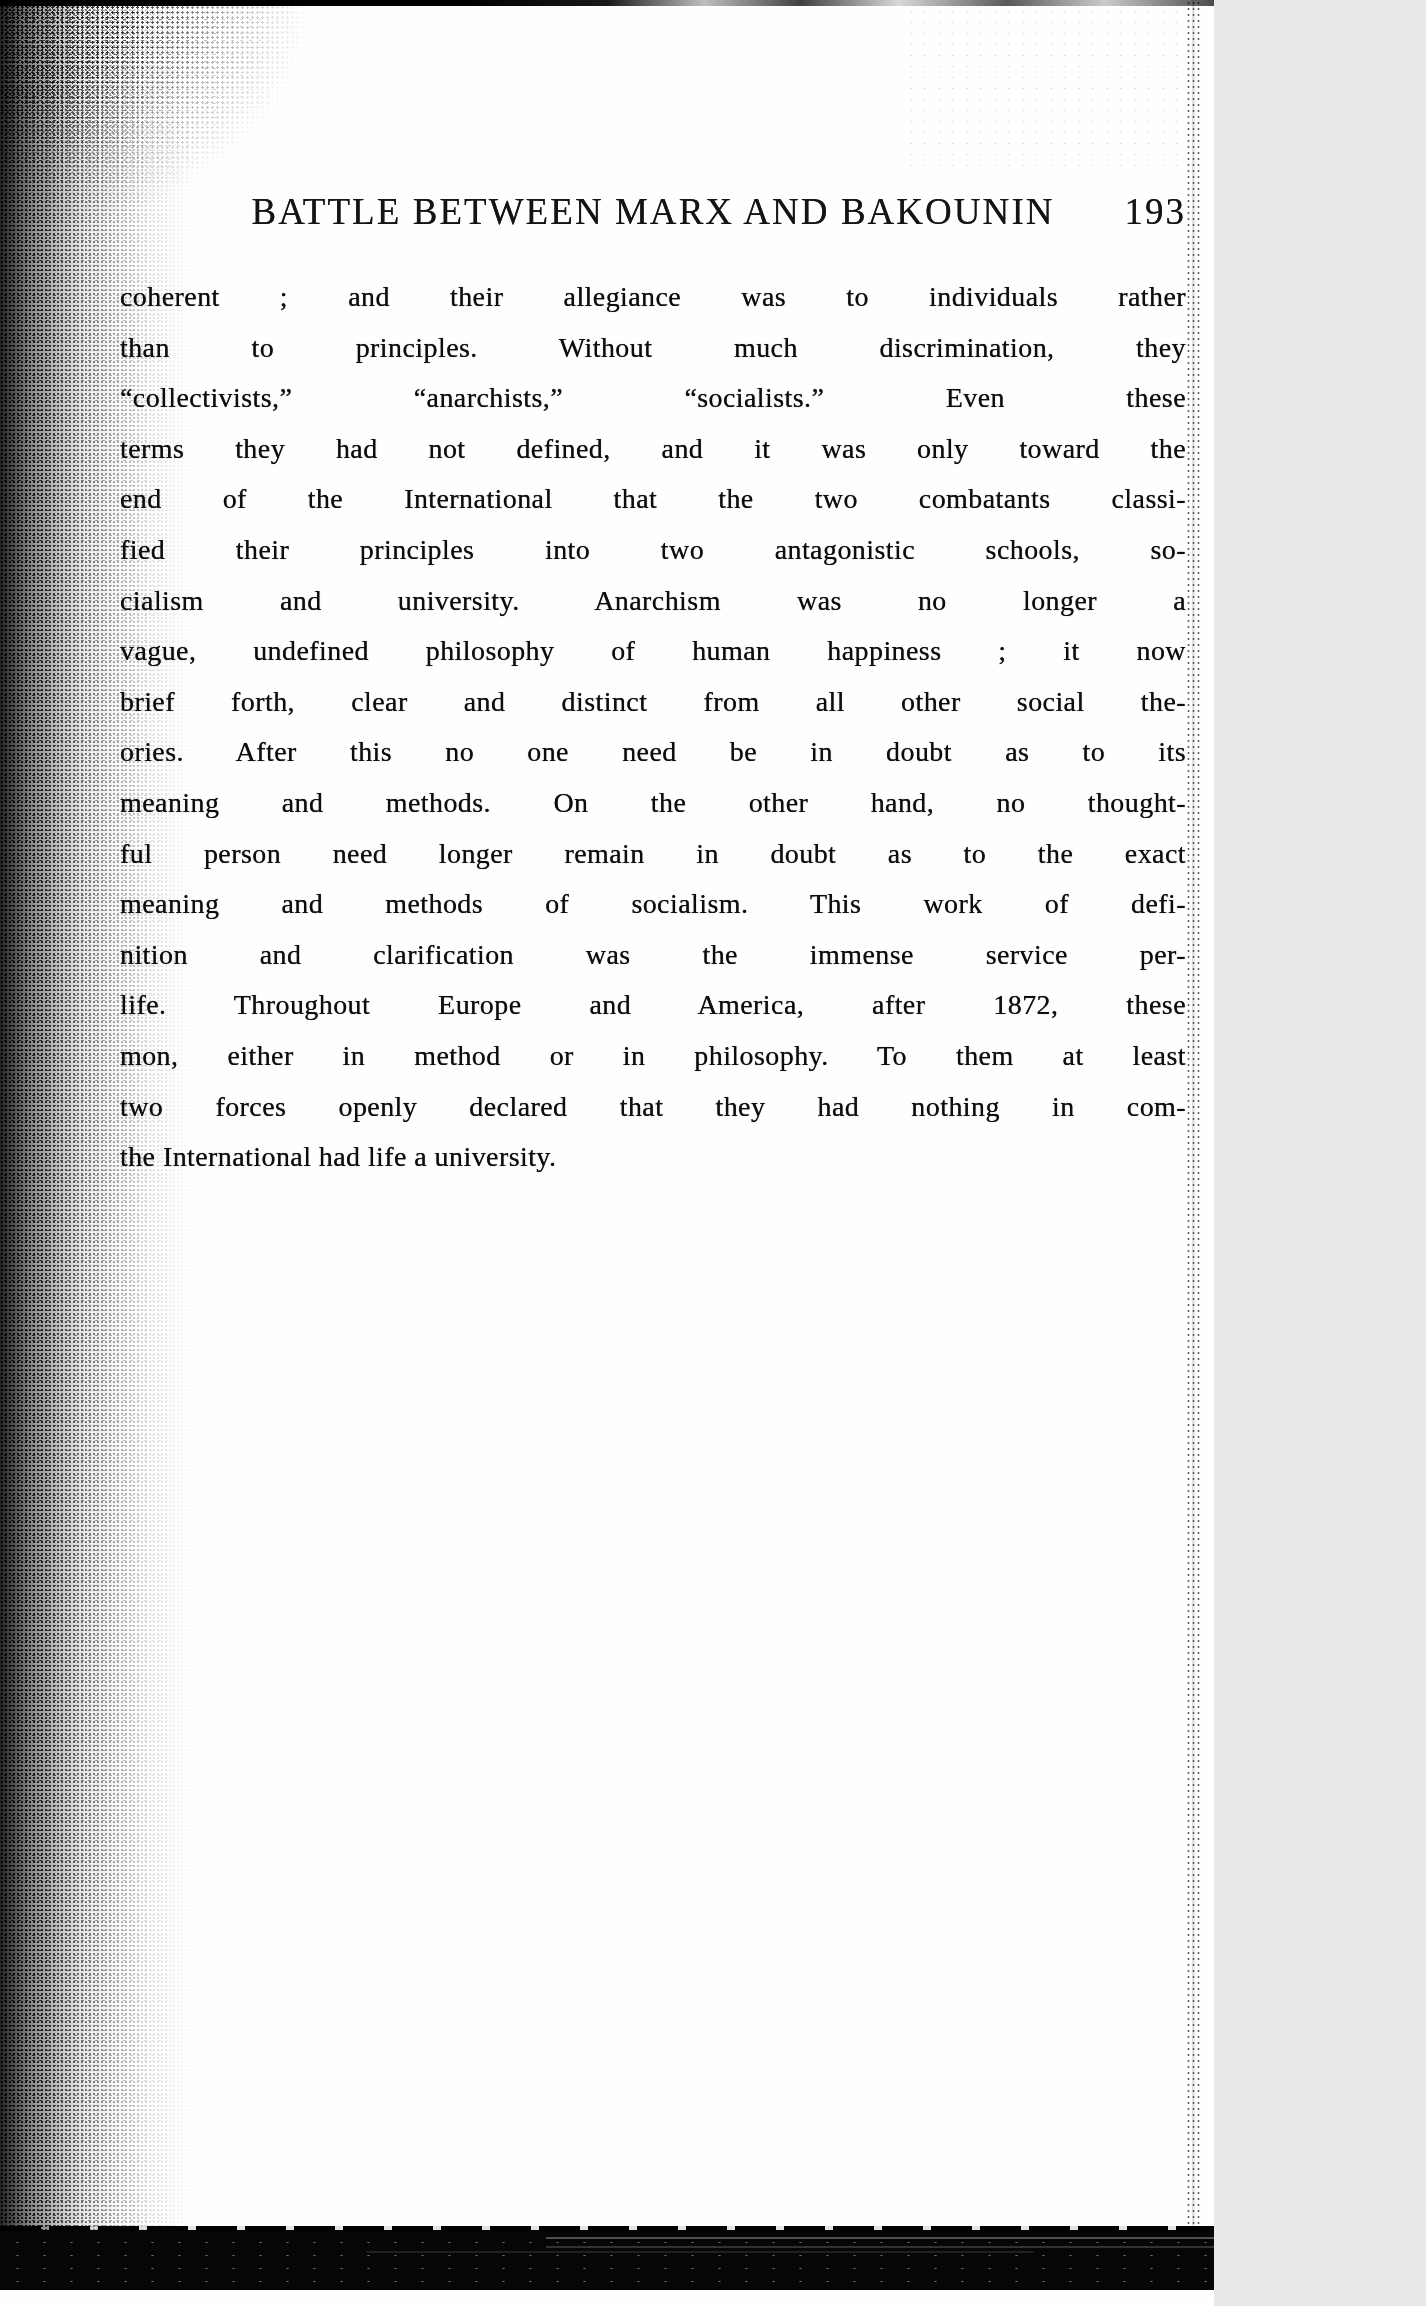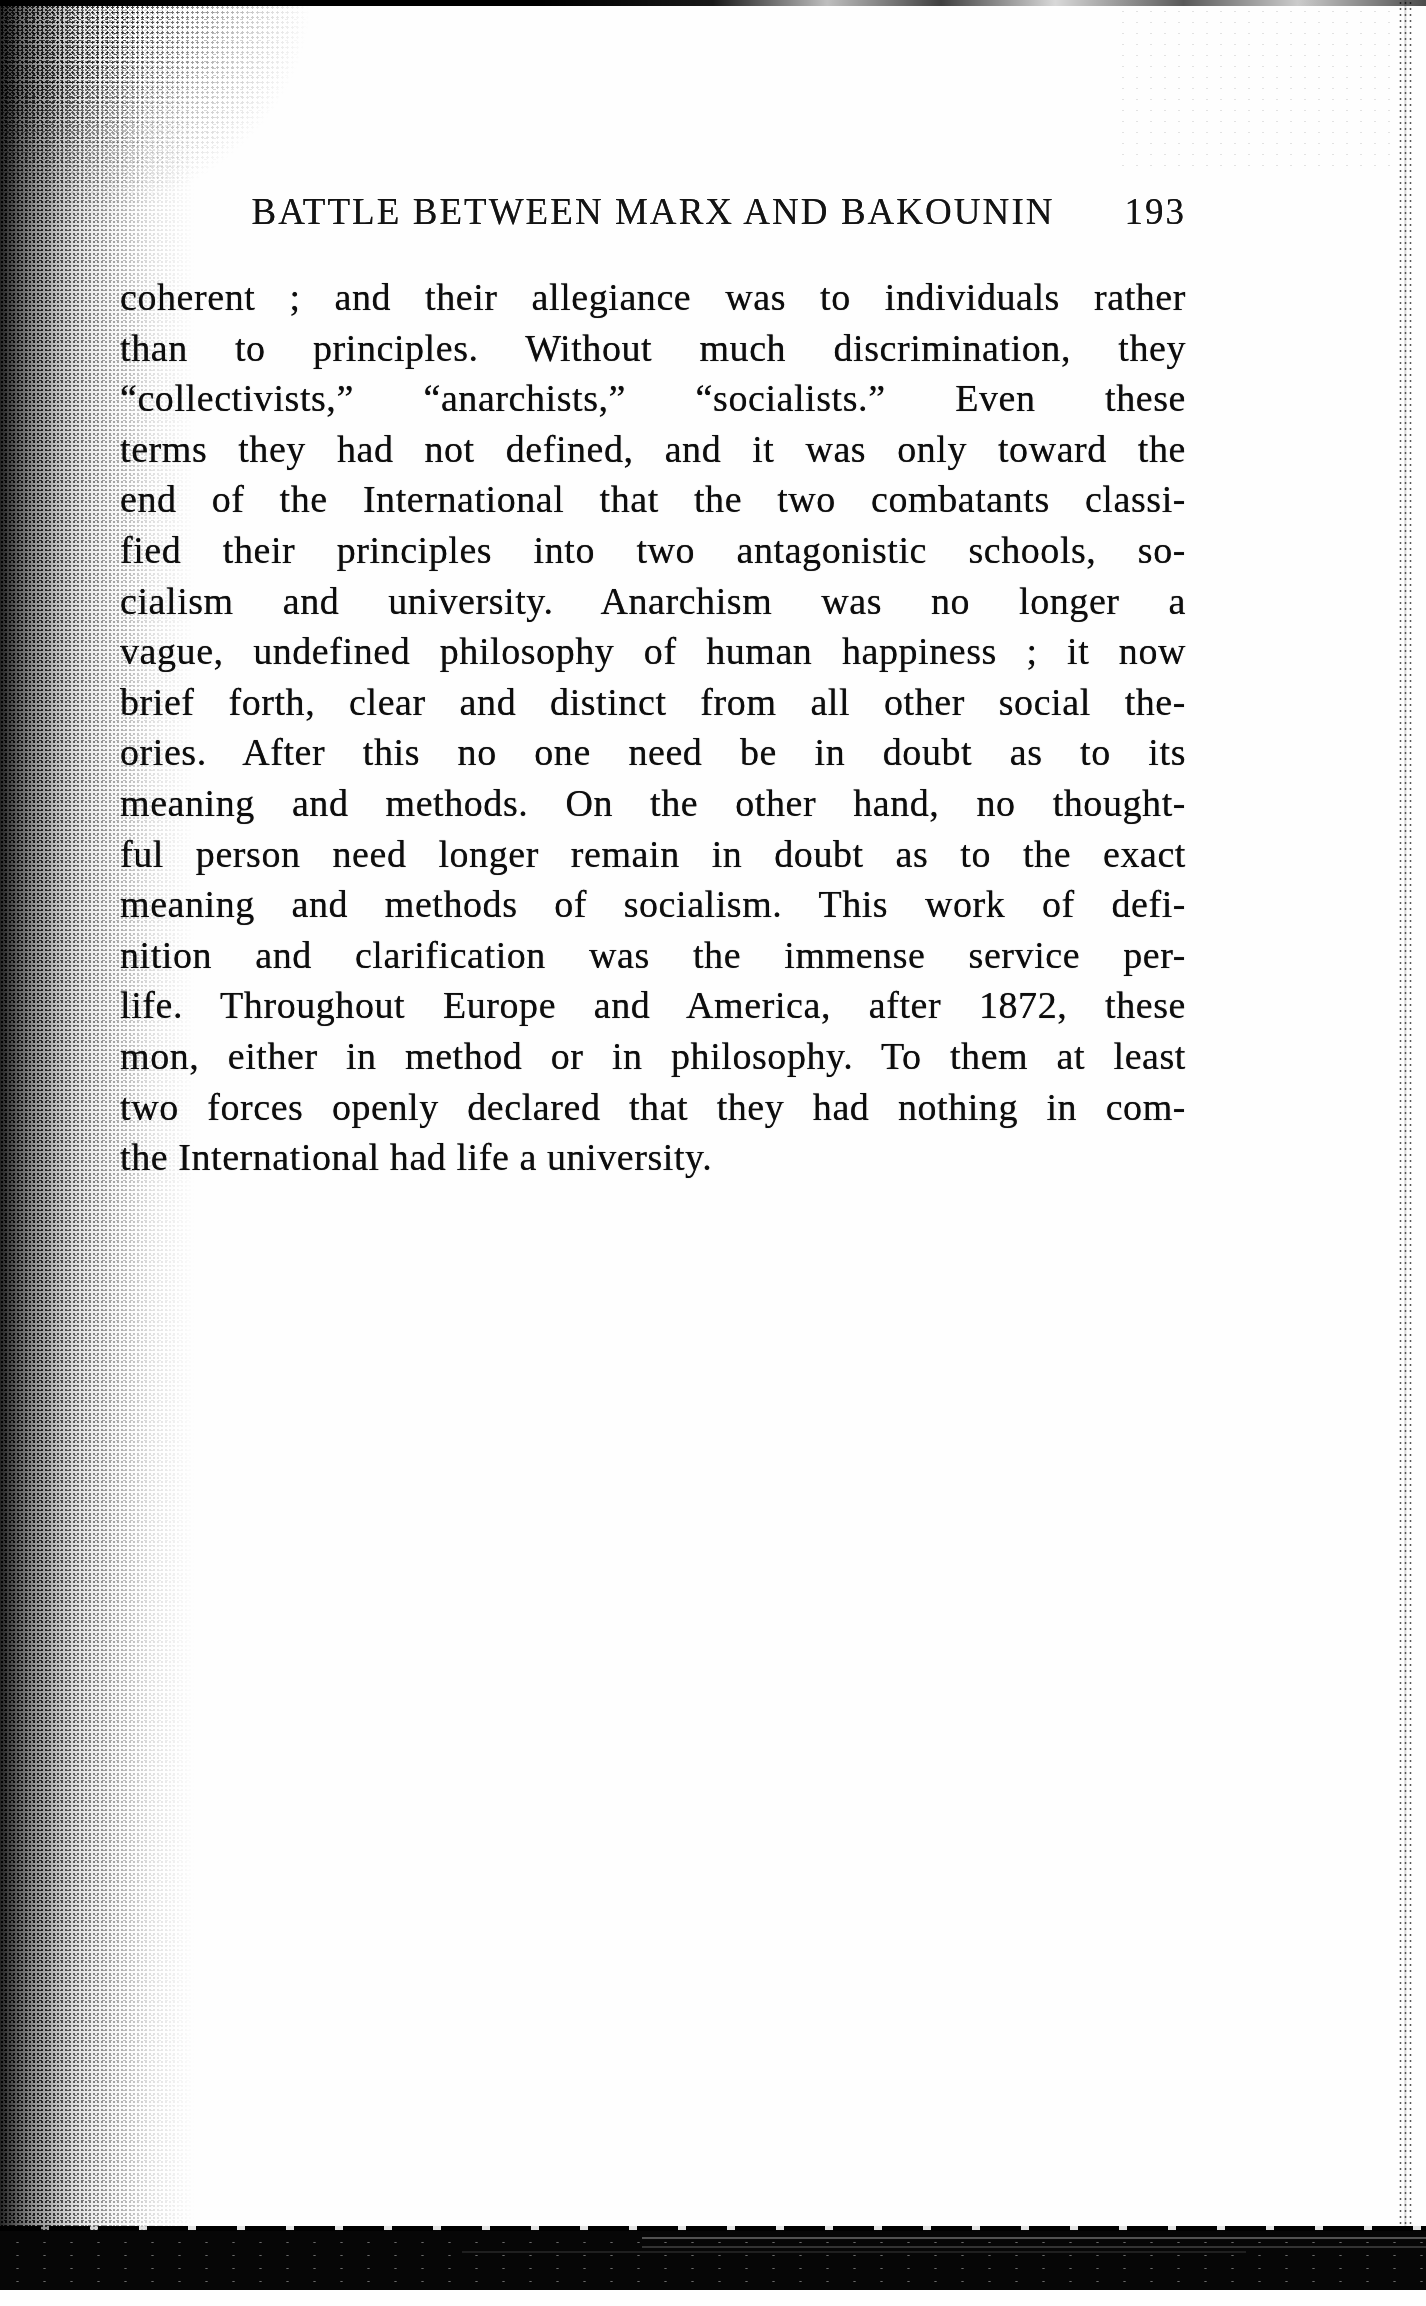--- a/index.html
+++ b/index.html
@@ -2,21 +2,21 @@
 <html><head>
 <meta charset="utf-8">
 <style>
   html, body {
     margin: 0;
     padding: 0;
     background: #e8e8e8;
   }
   .page {
     position: relative;
-    width: 1426px;
+    width: 1214px;
     height: 2306px;
     background: #fefefe;
     overflow: hidden;
     font-family: "Liberation Serif", serif;
     color: #101010;
   }
 
   
   .binding-edge {
     position: absolute;
@@ -124,21 +124,21 @@
     white-space: nowrap;
   }
   .page-number {
     position: absolute;
     right: 0; top: 0; margin-left: 9px;
   }
   .body-text {
     position: absolute;
     left: 120px; top: 272px;
     width: 1066px;
-    font-size: 38px;
+    font-size: 28px;
     line-height: 50.6px;
     letter-spacing: 0.015em;
     color: #0d0d0d;
     text-shadow: 0 0 0.7px rgba(0,0,0,0.8);
   }
   .line {
     text-align: justify;
     text-align-last: justify;
     white-space: normal;
   }

